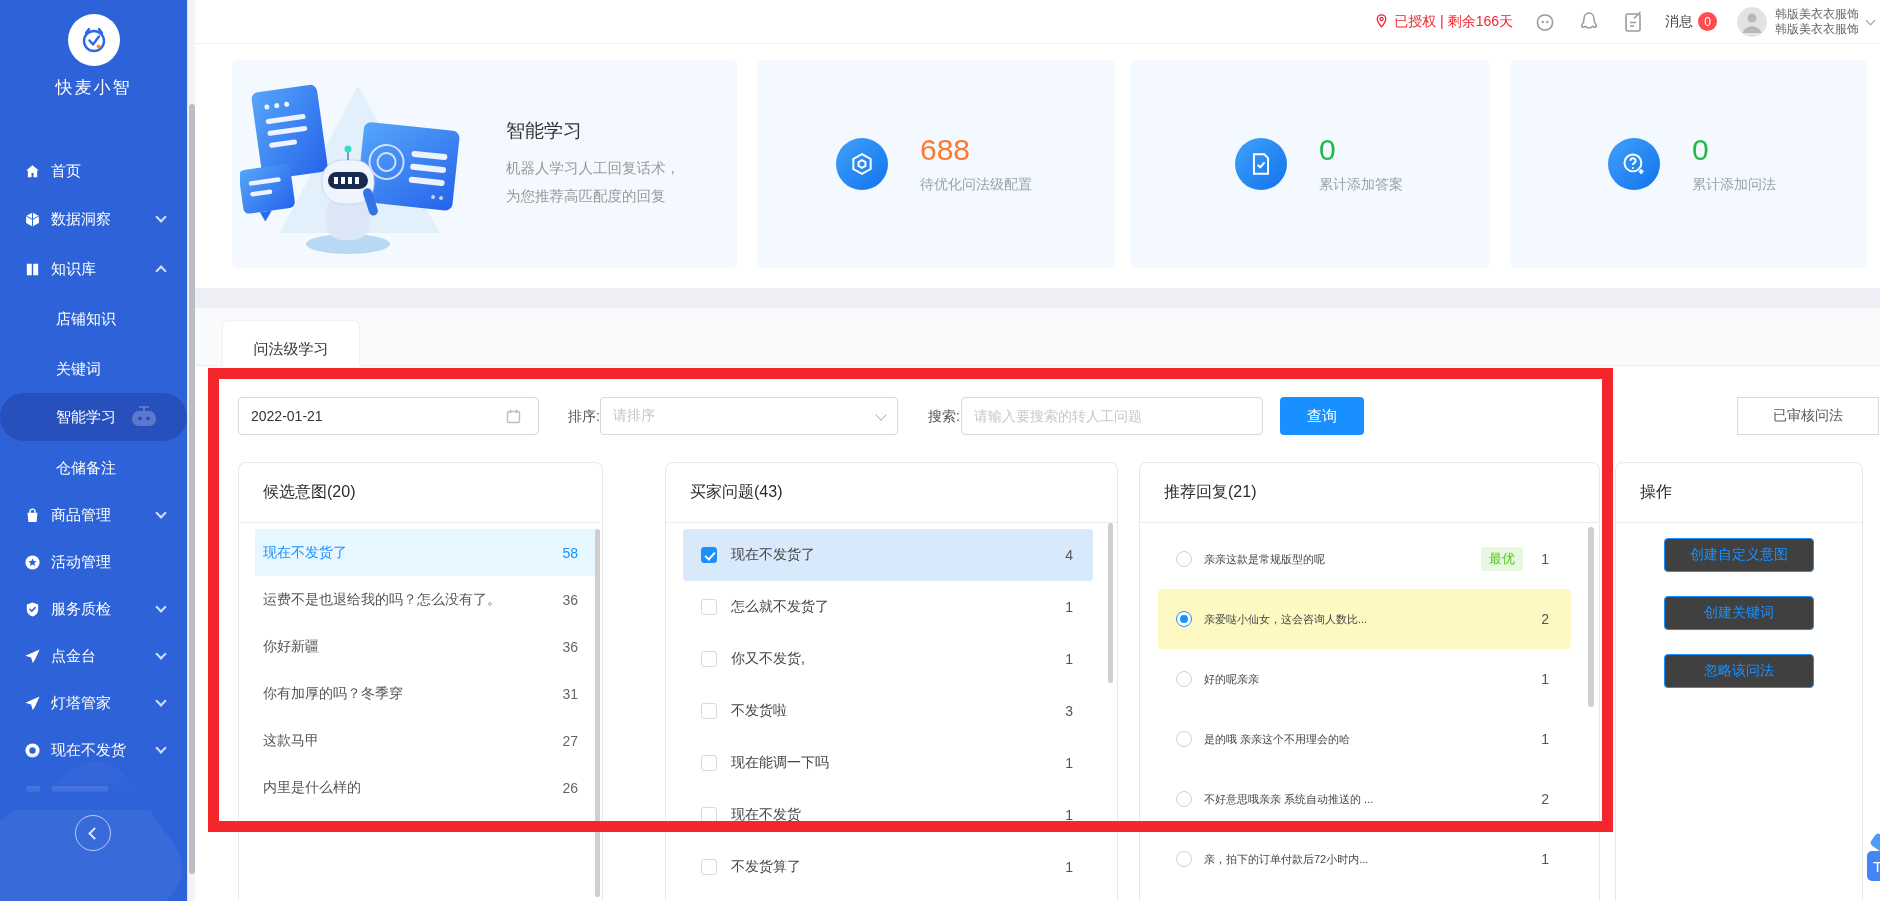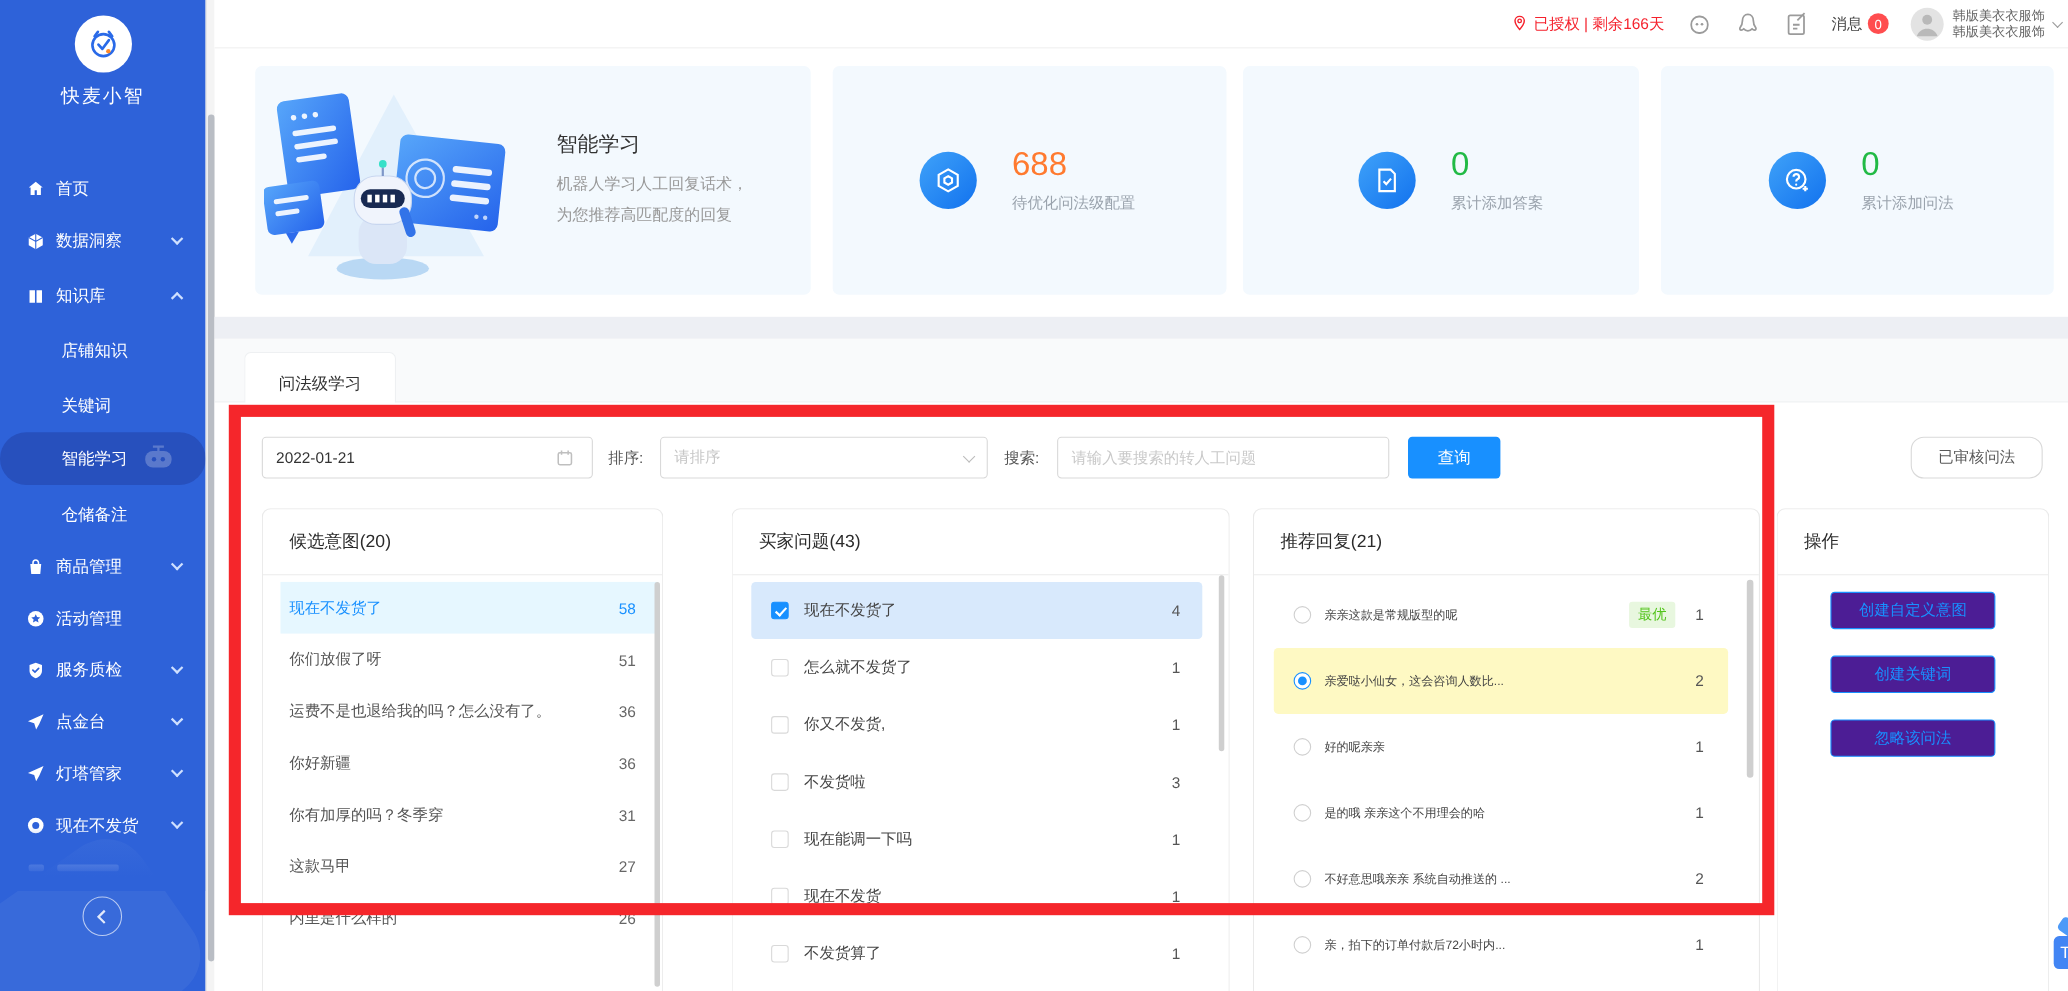--- a/index.html
+++ b/index.html
@@ -64,27 +64,27 @@
   #tabbar { position:absolute; left:195px; top:308px; width:1685px; height:58px; background:#f9fafb; border-bottom:1px solid #ebedf0; }
   #tab-active { position:absolute; left:27px; top:12px; width:138px; height:58px; background:#fff; border:1px solid #eef0f2; border-bottom:none;
                 border-radius:6px 6px 0 0; display:flex; align-items:center; justify-content:center; font-size:15px; color:#333; cursor:pointer; }
   #panel { position:absolute; left:195px; top:366px; width:1685px; height:535px; background:#fff; }
 
   
   .f-abs { position:absolute; }
   .inputbox { height:38px; border:1px solid #d9d9d9; border-radius:4px; background:#fff; font-size:14px; }
   #date-input { left:238px; top:397px; width:301px; padding:0 34px 0 12px; color:#333; }
   .cal-ic { position:absolute; left:505px; top:408px; }
-  .f-label { font-size:14px; color:#555; top:408px; }
+  .f-label { font-size:14px; color:#555; top:408px;margin-left:15px; }
   #sort-box { left:600px; top:397px; width:298px; display:flex; align-items:center; padding:0 30px 0 12px; color:#c6c6c6; cursor:pointer; }
   .sel-chev { position:absolute; right:12px; width:8px; height:8px; border-right:1.5px solid #bbb; border-bottom:1.5px solid #bbb; transform:rotate(45deg); margin-top:-3px; }
   #search-input { left:961px; top:397px; width:302px; padding:0 12px; color:#333; outline:none; }
   #search-input::placeholder { color:#c9c9c9; }
   #query-btn { left:1280px; top:397px; width:84px; height:38px; background:#1890ff; color:#fff; border:none; border-radius:4px; font-size:15px; cursor:pointer; }
-  #reviewed-btn { left:1737px; top:397px; width:120px; height:38px; background:#fff; border:1px solid #d9d9d9; border-radius:12px; font-size:14px; color:#595959; cursor:pointer; }
+  #reviewed-btn { left:1737px; top:397px; width:142px; height:38px; background:#fff; border:1px solid #d9d9d9; border-radius:0; font-size:14px; color:#595959; cursor:pointer; }
 
   
   .col-card { position:absolute; top:462px; background:#fff; border:1px solid #e9e9e9; border-radius:8px 8px 0 0; border-bottom:none; height:440px; overflow:hidden; }
   #colA { left:238px; width:365px; }
   #colB { left:665px; width:453px; }
   #colC { left:1139px; width:461px; }
   #colD { left:1615px; width:248px; height:440px; }
   .col-head { height:60px; display:flex; align-items:center; padding-left:24px; font-size:16px; color:#2b2b2b; border-bottom:1px solid #ededed; }
   .list { position:relative; padding-top:6px; }
 
@@ -106,21 +106,21 @@
   .rowC.sel { background:#fef9c3; }
   .radio { width:16px; height:16px; border:1px solid #d0d0d0; border-radius:50%; background:#fff; flex:0 0 auto; position:relative; cursor:pointer; }
   .radio.on { border-color:#1890ff; }
   .radio.on::after { content:""; position:absolute; left:3px; top:3px; width:8px; height:8px; border-radius:50%; background:#1890ff; }
   .rowC .t { flex:1; margin-left:12px; font-size:11px; color:#444; white-space:nowrap; overflow:hidden; text-overflow:ellipsis; }
   .rowC .best { background:#e8f7df; color:#52c41a; font-size:13px; border-radius:3px; padding:3px 8px; margin-right:14px; }
   .rowC .c { font-size:14px; color:#555; width:12px; text-align:right; }
 
   .vthumb { position:absolute; background:#cfcfcf; border-radius:3px; width:5px; }
 
-  .op-btn { display:block; width:150px; height:34px; margin:0 auto; background:#4c1d95; border:1px solid #1890ff; border-radius:4px;
+  .op-btn { display:block; width:150px; height:34px; margin:0 auto; background:#404040; border:1px solid #1890ff; border-radius:4px;
             color:#1890ff; font-size:14px; cursor:pointer; }
   .op-btn + .op-btn { margin-top:24px; }
   #colD .list { padding-top:15px; }
 
   
   #red-box { position:absolute; left:208px; top:368px; width:1405px; height:464px; border:11px solid #f5262b; z-index:50; pointer-events:none; }
   #float-widget { position:absolute; left:1867px; top:851px; width:28px; height:30px; background:#4285f4; border-radius:5px 0 0 5px;
                   color:#fff; font-size:15px; display:flex; align-items:center; justify-content:flex-start; padding-left:6px; z-index:60; cursor:pointer; }
   #float-blob { position:absolute; left:1872px; top:835px; width:14px; height:14px; background:#4d9af8; border-radius:4px 4px 0 4px; transform:rotate(35deg); z-index:60; }
 </style>
@@ -434,24 +434,20 @@
   <button class="f-abs" id="reviewed-btn">已审核问法</button>
 
   <div class="col-card" id="colA">
     <div class="col-head">候选意图(20)</div>
     <div class="list">
       <div class="rowA sel">
           <span class="t">现在不发货了</span>
           <span class="c">58</span>
         </div>
       <div class="rowA">
-          <span class="t">你们放假了呀</span>
-          <span class="c">51</span>
-        </div>
-      <div class="rowA">
           <span class="t">运费不是也退给我的吗？怎么没有了。</span>
           <span class="c">36</span>
         </div>
       <div class="rowA">
           <span class="t">你好新疆</span>
           <span class="c">36</span>
         </div>
       <div class="rowA">
           <span class="t">你有加厚的吗？冬季穿</span>
           <span class="c">31</span>

